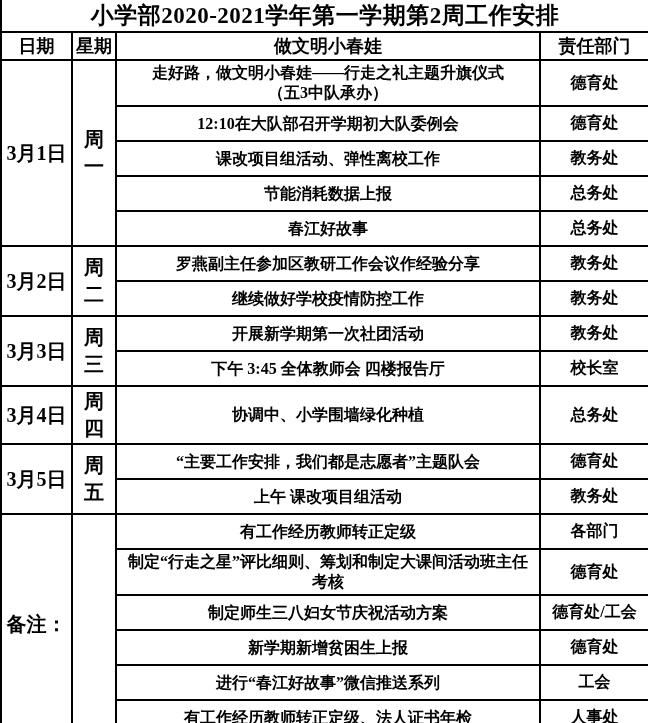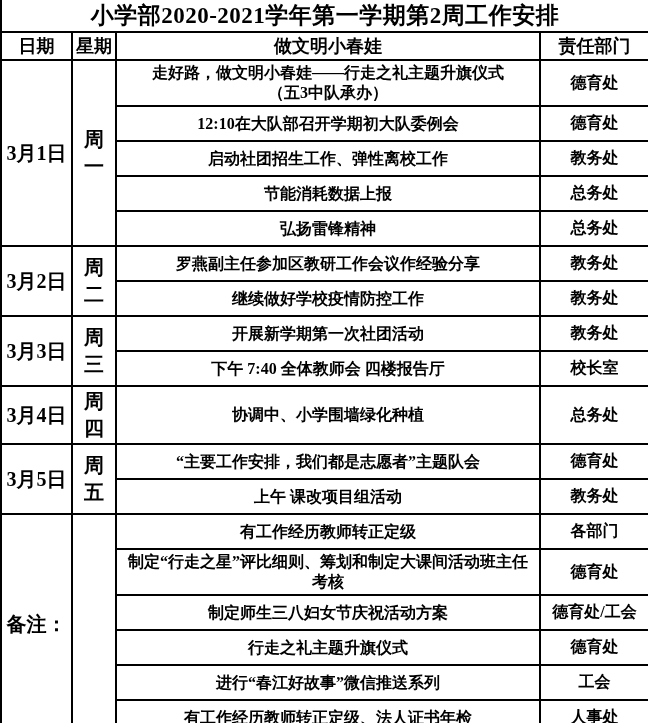--- a/index.html
+++ b/index.html
@@ -88,49 +88,49 @@
         <td rowspan="5" class="week-col">周一</td>
         <td class="task-col">走好路，做文明小春娃——行走之礼主题升旗仪式
 （五3中队承办）</td>
         <td class="dept-col">德育处</td>
       </tr>
       <tr class="normal">
         <td class="task-col">12:10在大队部召开学期初大队委例会</td>
         <td class="dept-col">德育处</td>
       </tr>
       <tr class="normal">
-        <td class="task-col">启动社团招生工作、弹性离校工作</td>
+        <td class="task-col">课改项目组活动、弹性离校工作</td>
         <td class="dept-col">教务处</td>
       </tr>
       <tr class="normal">
         <td class="task-col">节能消耗数据上报</td>
         <td class="dept-col">总务处</td>
       </tr>
       <tr class="normal">
-        <td class="task-col">弘扬雷锋精神</td>
+        <td class="task-col">春江好故事</td>
         <td class="dept-col">总务处</td>
       </tr>
       <tr class="normal">
         <td rowspan="2" class="date-col">3月2日</td>
         <td rowspan="2" class="week-col">周二</td>
         <td class="task-col">罗燕副主任参加区教研工作会议作经验分享</td>
         <td class="dept-col">教务处</td>
       </tr>
       <tr class="normal">
         <td class="task-col">继续做好学校疫情防控工作</td>
         <td class="dept-col">教务处</td>
       </tr>
       <tr class="normal">
         <td rowspan="2" class="date-col">3月3日</td>
         <td rowspan="2" class="week-col">周三</td>
         <td class="task-col">开展新学期第一次社团活动</td>
         <td class="dept-col">教务处</td>
       </tr>
       <tr class="normal">
-        <td class="task-col">下午 7:40 全体教师会 四楼报告厅</td>
+        <td class="task-col">下午 3:45 全体教师会 四楼报告厅</td>
         <td class="dept-col">校长室</td>
       </tr>
       <tr class="normal">
         <td rowspan="1" class="date-col">3月4日</td>
         <td rowspan="1" class="week-col">周四</td>
         <td class="task-col">协调中、小学围墙绿化种植</td>
         <td class="dept-col">总务处</td>
       </tr>
       <tr class="normal">
         <td rowspan="2" class="date-col">3月5日</td>
@@ -151,21 +151,21 @@
       <tr class="tall">
         <td class="task-col">制定“行走之星”评比细则、筹划和制定大课间活动班主任
 考核</td>
         <td class="dept-col">德育处</td>
       </tr>
       <tr class="normal">
         <td class="task-col">制定师生三八妇女节庆祝活动方案</td>
         <td class="dept-col">德育处/工会</td>
       </tr>
       <tr class="normal">
-        <td class="task-col">行走之礼主题升旗仪式</td>
+        <td class="task-col">新学期新增贫困生上报</td>
         <td class="dept-col">德育处</td>
       </tr>
       <tr class="normal">
         <td class="task-col">进行“春江好故事”微信推送系列</td>
         <td class="dept-col">工会</td>
       </tr>
       <tr class="normal">
         <td class="task-col">有工作经历教师转正定级、法人证书年检</td>
         <td class="dept-col">人事处</td>
       </tr>

